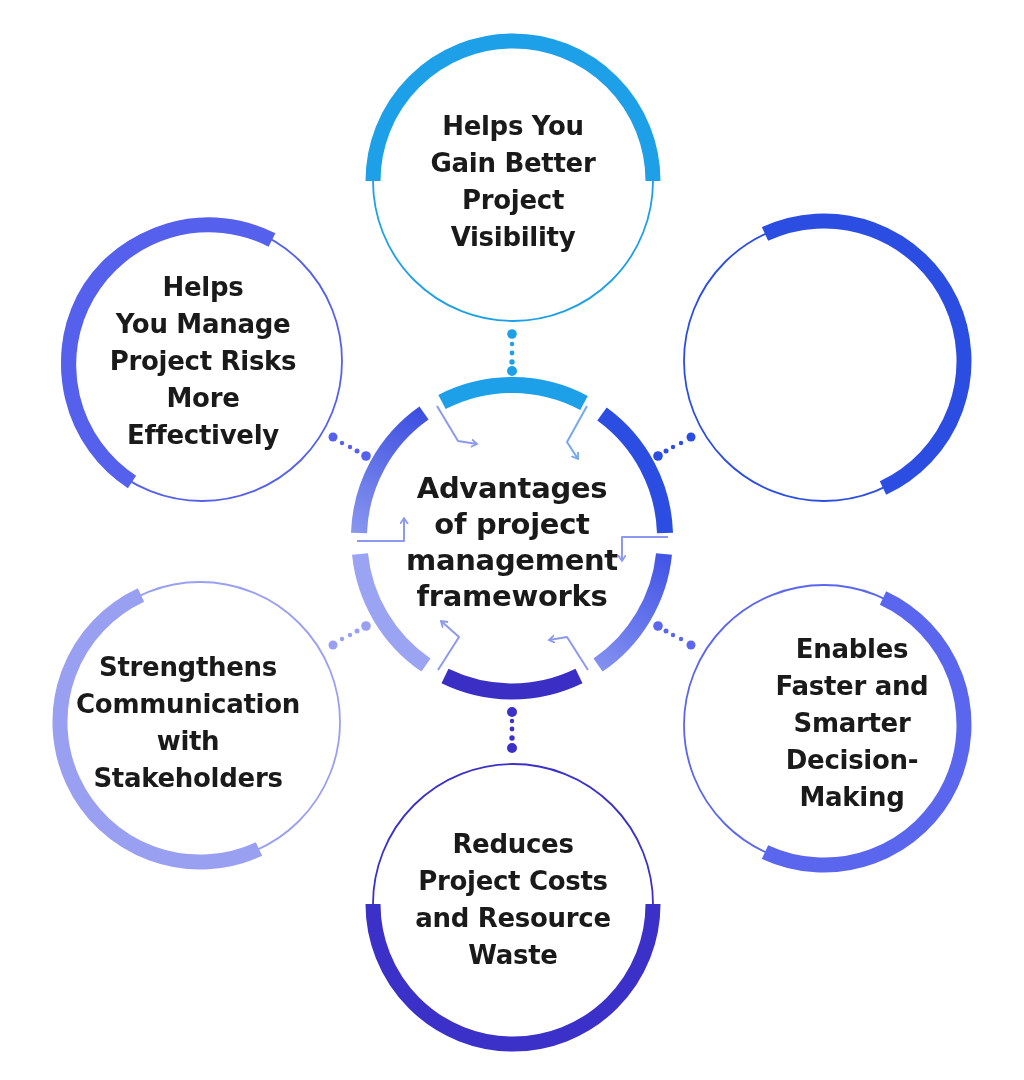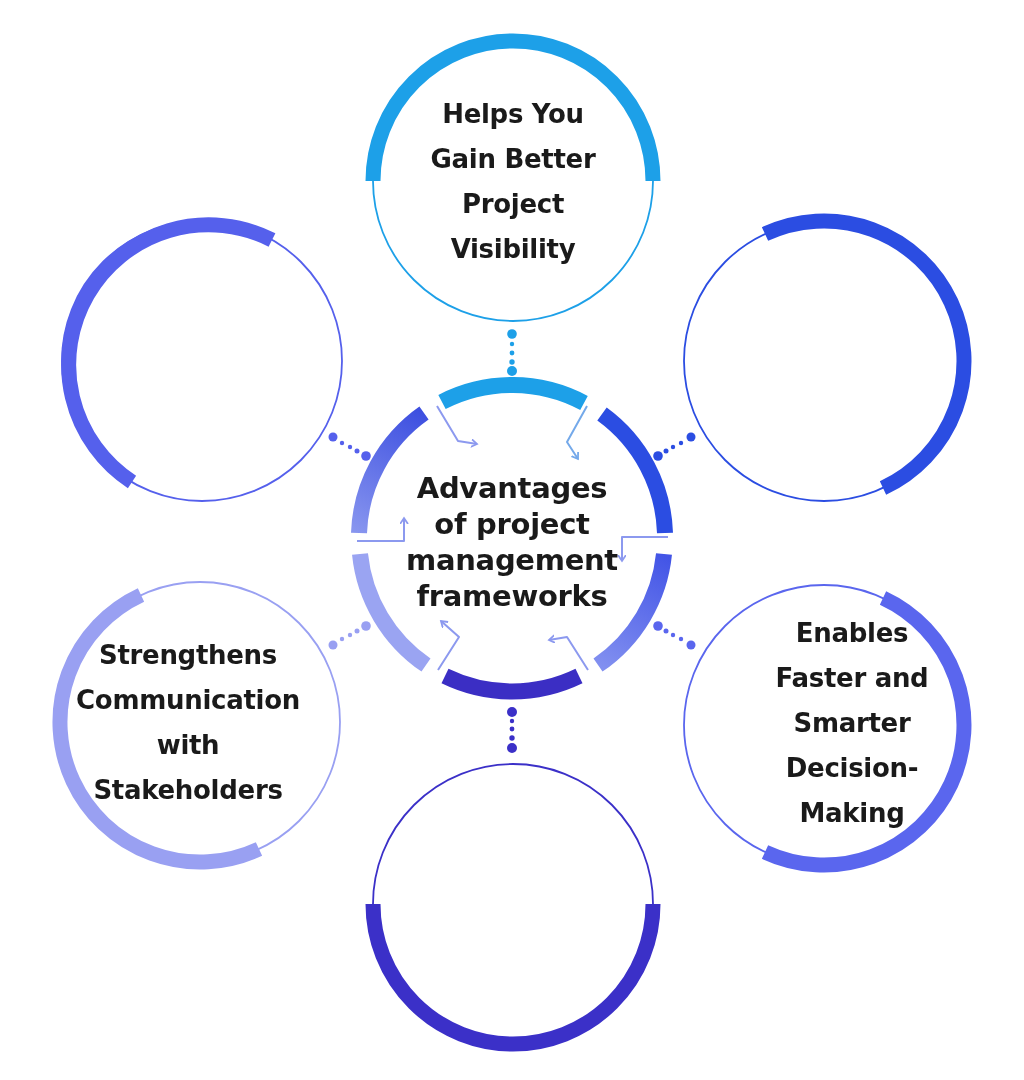--- a/index.html
+++ b/index.html
@@ -6,21 +6,21 @@
   .stage{
     position:relative;width:1024px;height:1080px;background:#ffffff;overflow:hidden;
     font-family:"DejaVu Sans","Liberation Sans",sans-serif;
   }
   .stage svg{position:absolute;left:0;top:0;}
   .label{
     position:absolute;transform:translate(-50%,-50%);
     white-space:pre-line;text-align:center;font-weight:700;color:#1a1a1a;
     letter-spacing:-0.3px;
   }
-  .label.sat{font-size:26px;line-height:45px;width:276px;}
+  .label.sat{font-size:26px;line-height:37px;width:276px;}
   .label.ctr{font-size:29px;line-height:36px;width:300px;text-align:center;}
 </style>
 </head>
 <body>
 
 <div class="stage">
 
   <svg width="1024" height="1080" viewBox="0 0 1024 1080">
     <defs>
       <marker id="head-peri" markerUnits="userSpaceOnUse" markerWidth="12" markerHeight="12" refX="6" refY="4" orient="auto">
@@ -132,18 +132,27 @@
 frameworks</div>
   <div class="label sat" style="left:513px;top:182px;">Helps You
 Gain Better
 Project
 Visibility</div>
   <div class="label sat" style="left:852px;top:723px;">Enables
 Faster and
 Smarter
 Decision-
 Making</div>
+  <div class="label sat" style="left:513px;top:900px;">Reduces
+Project Costs
+and Resource
+Waste</div>
   <div class="label sat" style="left:188px;top:723px;">Strengthens
 Communication
 with
 Stakeholders</div>
+  <div class="label sat" style="left:203px;top:361px;">Helps
+You Manage
+Project Risks
+More
+Effectively</div>
 
 </div>
 
 </body></html>

